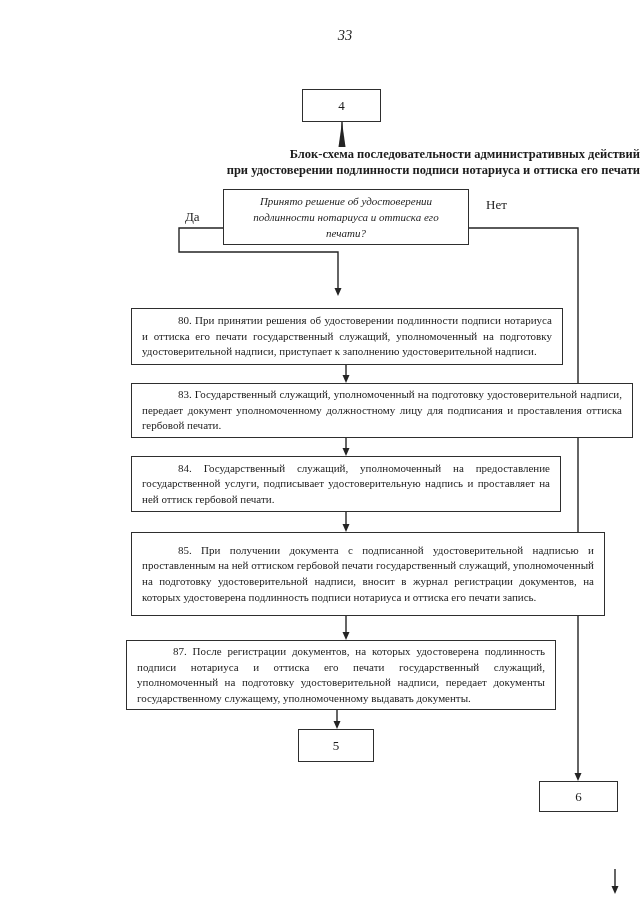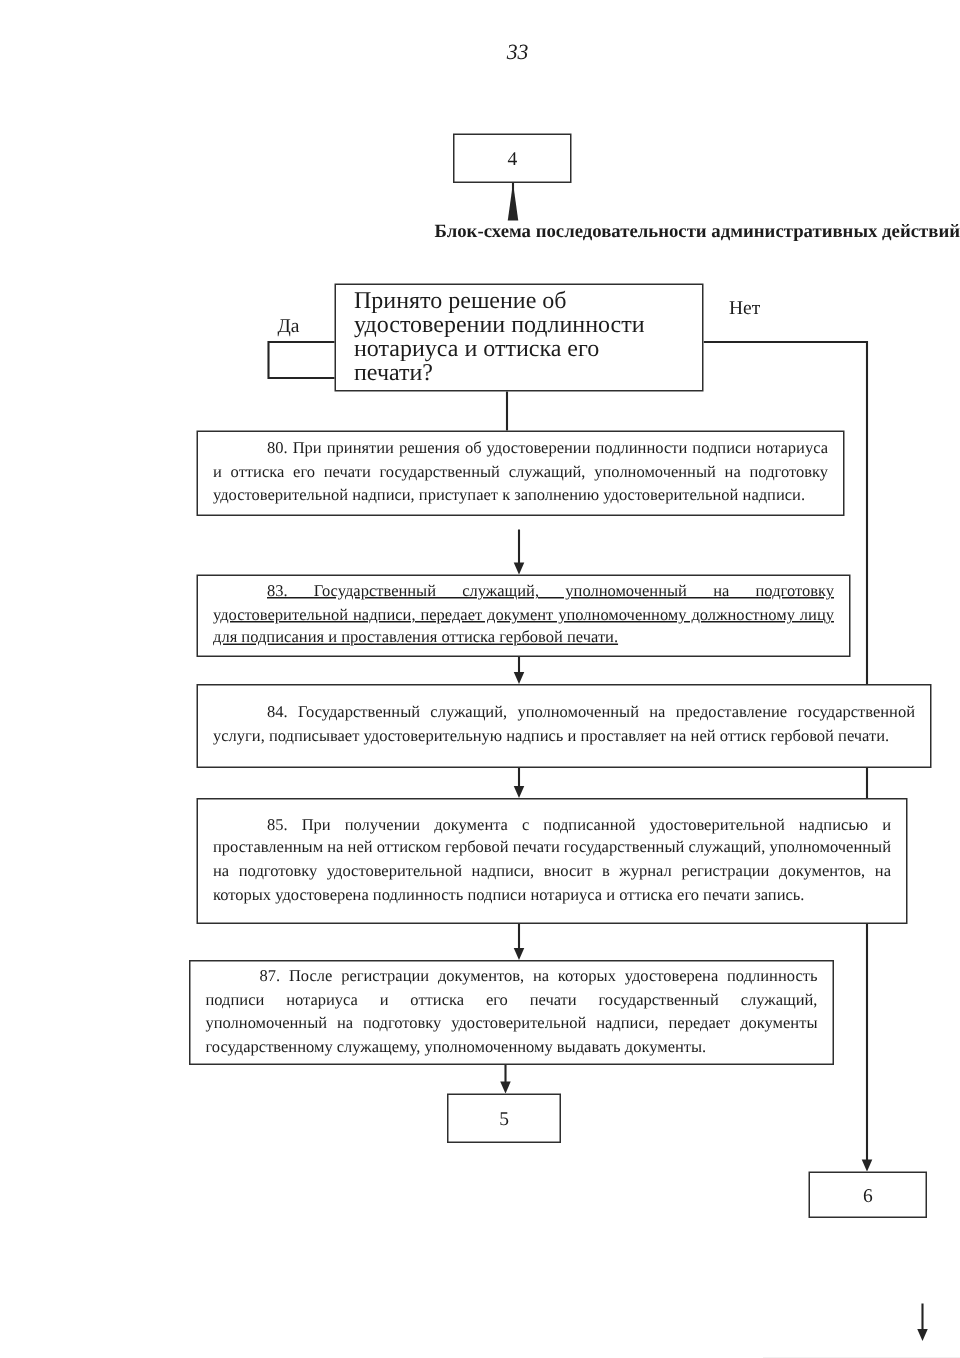--- a/index.html
+++ b/index.html
@@ -7,21 +7,21 @@
     position:relative;width:640px;height:905px;background:#ffffff;
     font-family:"Liberation Serif", serif;color:#1c1c1c;overflow:hidden;
     margin:0 auto;
   }
   .abs{position:absolute;}
   .bx{border:1.5px solid #2e2e2e;box-sizing:border-box;background:#fff;}
   .cen{display:flex;align-items:center;justify-content:center;}
   .num{font-size:13px;}
   .pbox{display:flex;align-items:center;padding:3px 10px;}
   .pbox p{margin:0;text-align:justify;text-indent:36px;font-size:11px;line-height:15.6px;}
-  .dbox{padding:3px 12px;text-align:left;font-size:16px;line-height:16px;}
+  .dbox{padding:3px 12px;text-align:center;font-size:11px;line-height:16px;font-style:italic;}
   .pagenum{left:50px;top:27px;width:590px;text-align:center;font-size:14.5px;font-style:italic;}
   .title{left:50px;top:147px;width:590px;text-align:right;font-weight:bold;
          font-size:12.5px;line-height:15.5px;}
   .branch-label{font-size:13px;}
   svg.wires{position:absolute;left:0;top:0;pointer-events:none;}
 </style>
 </head>
 <body>
 
 <div class="page">
@@ -52,38 +52,39 @@
   </svg>
 
   <div class="abs pagenum">33</div>
 
   <div class="abs bx cen num" style="left:302px;top:89px;width:79px;height:33px;">
     <span>4</span>
   </div>
 
   <div class="abs title">
     <div>Блок-схема последовательности административных действий</div>
+    <div>при удостоверении подлинности подписи нотариуса и оттиска его печати</div>
   </div>
 
   <div class="abs bx cen dbox" style="left:223px;top:189px;width:246px;min-height:52px;">
     <span>Принято решение об удостоверении подлинности нотариуса и оттиска его печати?</span>
   </div>
 
   <div class="abs branch-label" style="left:185px;top:209px;">Да</div>
   <div class="abs branch-label" style="left:486px;top:197px;">Нет</div>
 
-  <div class="abs bx pbox" style="left:131px;top:287px;width:432px;min-height:57px;">
+  <div class="abs bx pbox" style="left:131px;top:308px;width:432px;min-height:57px;">
     <p>80. При принятии решения об удостоверении подлинности подписи нотариуса и оттиска его печати государственный служащий, уполномоченный на подготовку удостоверительной надписи, приступает к заполнению удостоверительной надписи.</p>
   </div>
 
-  <div class="abs bx pbox" style="left:131px;top:383px;width:436px;min-height:53px;text-decoration:underline;">
+  <div class="abs bx pbox" style="left:131px;top:383px;width:502px;min-height:53px;">
     <p>83. Государственный служащий, уполномоченный на подготовку удостоверительной надписи, передает документ уполномоченному должностному лицу для подписания и проставления оттиска гербовой печати.</p>
   </div>
 
-  <div class="abs bx pbox" style="left:131px;top:456px;width:490px;min-height:56px;">
+  <div class="abs bx pbox" style="left:131px;top:456px;width:430px;min-height:56px;">
     <p>84. Государственный служащий, уполномоченный на предоставление государственной услуги, подписывает удостоверительную надпись и проставляет на ней оттиск гербовой печати.</p>
   </div>
 
   <div class="abs bx pbox" style="left:131px;top:532px;width:474px;min-height:84px;">
     <p>85. При получении документа с подписанной удостоверительной надписью и проставленным на ней оттиском гербовой печати государственный служащий, уполномоченный на подготовку удостоверительной надписи, вносит в журнал регистрации документов, на которых удостоверена подлинность подписи нотариуса и оттиска его печати запись.</p>
   </div>
 
   <div class="abs bx pbox" style="left:126px;top:640px;width:430px;min-height:67px;">
     <p>87. После регистрации документов, на которых удостоверена подлинность подписи нотариуса и оттиска его печати государственный служащий, уполномоченный на подготовку удостоверительной надписи, передает документы государственному служащему, уполномоченному выдавать документы.</p>
   </div>

